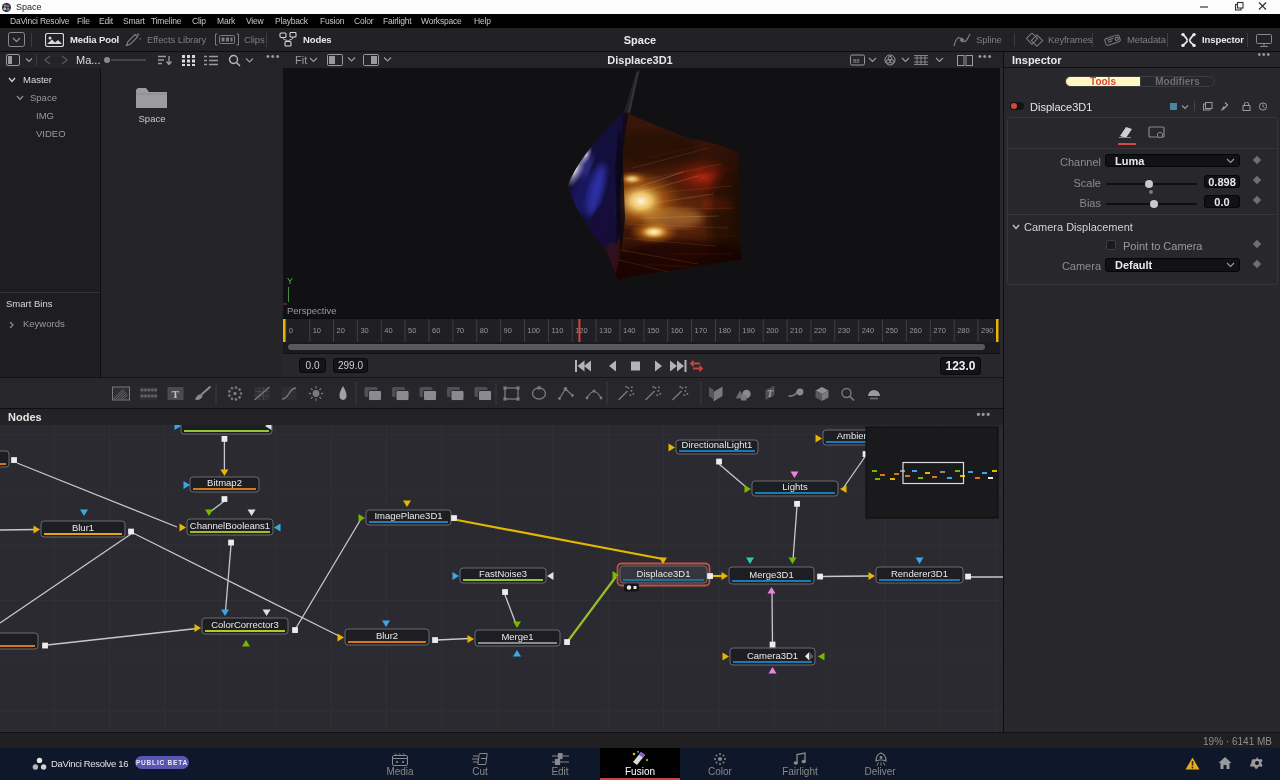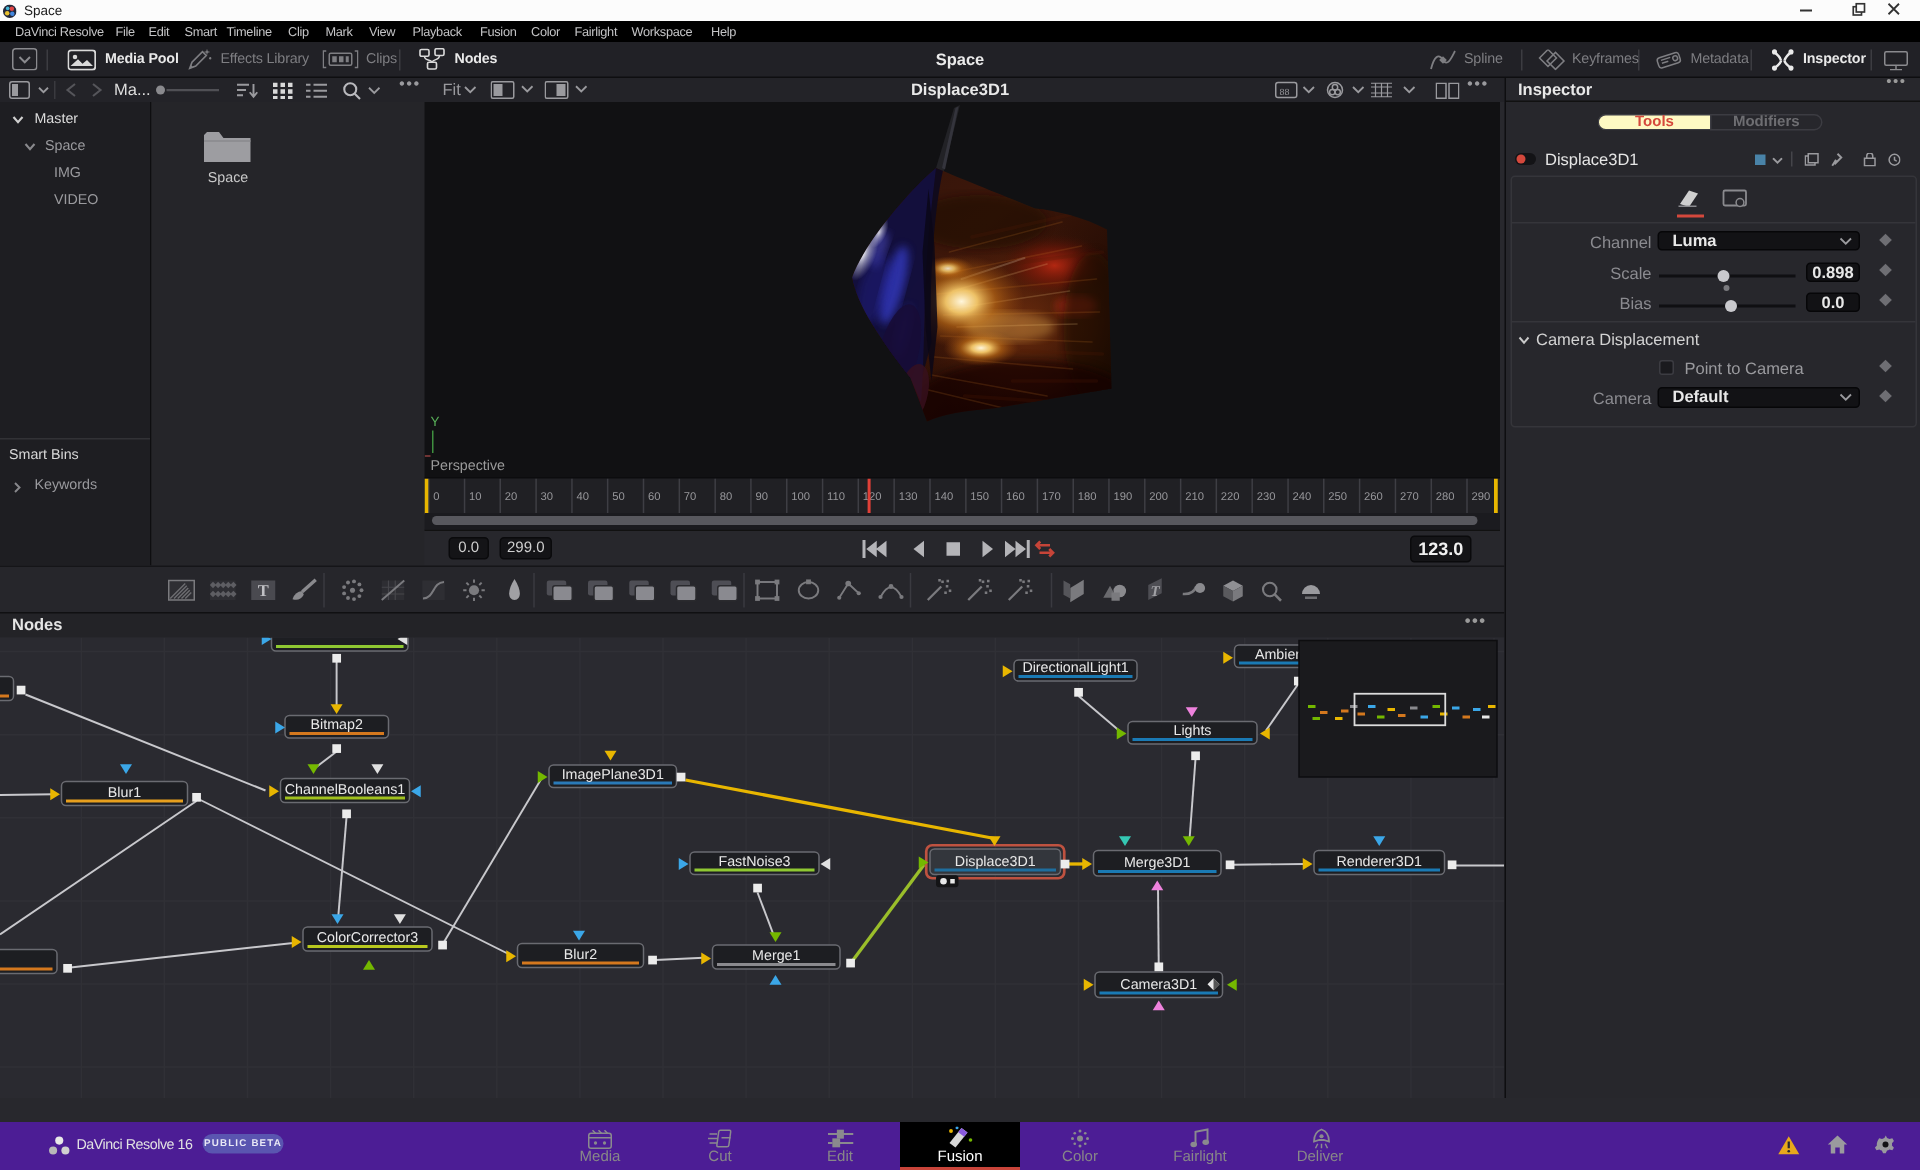--- a/index.html
+++ b/index.html
@@ -52,21 +52,21 @@
 
   
   #inspector { left:1003px; top:52px; width:277px; height:680px; background:#27272c; border-left:1px solid #0e0e10; }
   #inspector .ihead { position:absolute; left:0; top:0; width:277px; height:16px; border-bottom:1px solid #111; }
   .ilabel { position:absolute; color:#8b8b90; font-size:11px; text-align:right; }
   .ibox { position:absolute; background:#121215; border:1px solid #060608; border-radius:3px; color:#e8e8e8; font-size:11px; font-weight:bold; }
   .diamond { position:absolute; width:6px; height:6px; background:#6e6e73; transform:rotate(45deg); }
 
   
   #statusbar { left:0; top:732px; width:1280px; height:16px; background:#202023; border-top:1px solid #121214; }
-  #pagebar { left:0; top:748px; width:1280px; height:32px; background:#4c1d95; }
+  #pagebar { left:0; top:748px; width:1280px; height:32px; background:#0f172a; }
   .page { position:absolute; top:0; width:80px; height:32px; text-align:center; color:#888; font-size:10px; }
   .page .plabel { position:absolute; bottom:3px; width:100%; }
 </style>
 </head>
 <body>
 <div id="stage">
 
   <div id="titlebar" class="abs">
     <svg class="abs" style="left:2px;top:3px" width="9" height="9" viewBox="0 0 9 9">
       <circle cx="4.5" cy="4.5" r="4.5" fill="#23283a"></circle>
@@ -853,20 +853,23 @@
     <span class="abs" style="left:119px;top:188px;color:#9a9a9e;font-size:11px">Point to Camera</span>
     <div class="diamond" style="left:250px;top:189px"></div>
     <div class="ilabel" style="left:27px;top:208px;width:70px">Camera</div>
     <div class="ibox" style="left:101px;top:206px;width:135px;height:14px;line-height:12px;padding-left:9px">Default</div>
     <svg class="abs" style="left:222px;top:210px" width="9" height="6" viewBox="0 0 9 6">
         <path d="M1,1 L4.5,4.5 L8,1" fill="none" stroke="#9a9a9e" stroke-width="1.2"></path>
       </svg>
     <div class="diamond" style="left:250px;top:209px"></div>
   </div>
 
+  <div id="statusbar" class="abs">
+      <span style="position:absolute;right:8px;top:3px;color:#8e8e92;font-size:10px">19% · 6141 MB</span>
+    </div>
   <div id="pagebar" class="abs">
     <svg class="abs" style="left:32px;top:9px" width="15" height="14" viewBox="0 0 15 14">
       <circle cx="7.5" cy="3.4" r="2.7" fill="#e8e8e8"></circle>
       <circle cx="3.4" cy="10" r="2.7" fill="#b8b8b8"></circle>
       <circle cx="11.6" cy="10" r="2.7" fill="#d0d0d0"></circle>
     </svg>
     <span class="abs" style="left:51px;top:10px;color:#e2e2e2;font-size:9.5px;letter-spacing:-0.3px">DaVinci Resolve 16</span>
     <div class="abs" style="left:135px;top:8px;width:54px;height:13px;background:#5a55b0;border-radius:7px;color:#e8e8f5;font-size:6.5px;font-weight:bold;letter-spacing:0.8px;text-align:center;line-height:13px;white-space:nowrap">PUBLIC BETA</div>
 
     <div class="page" style="left:360px">

